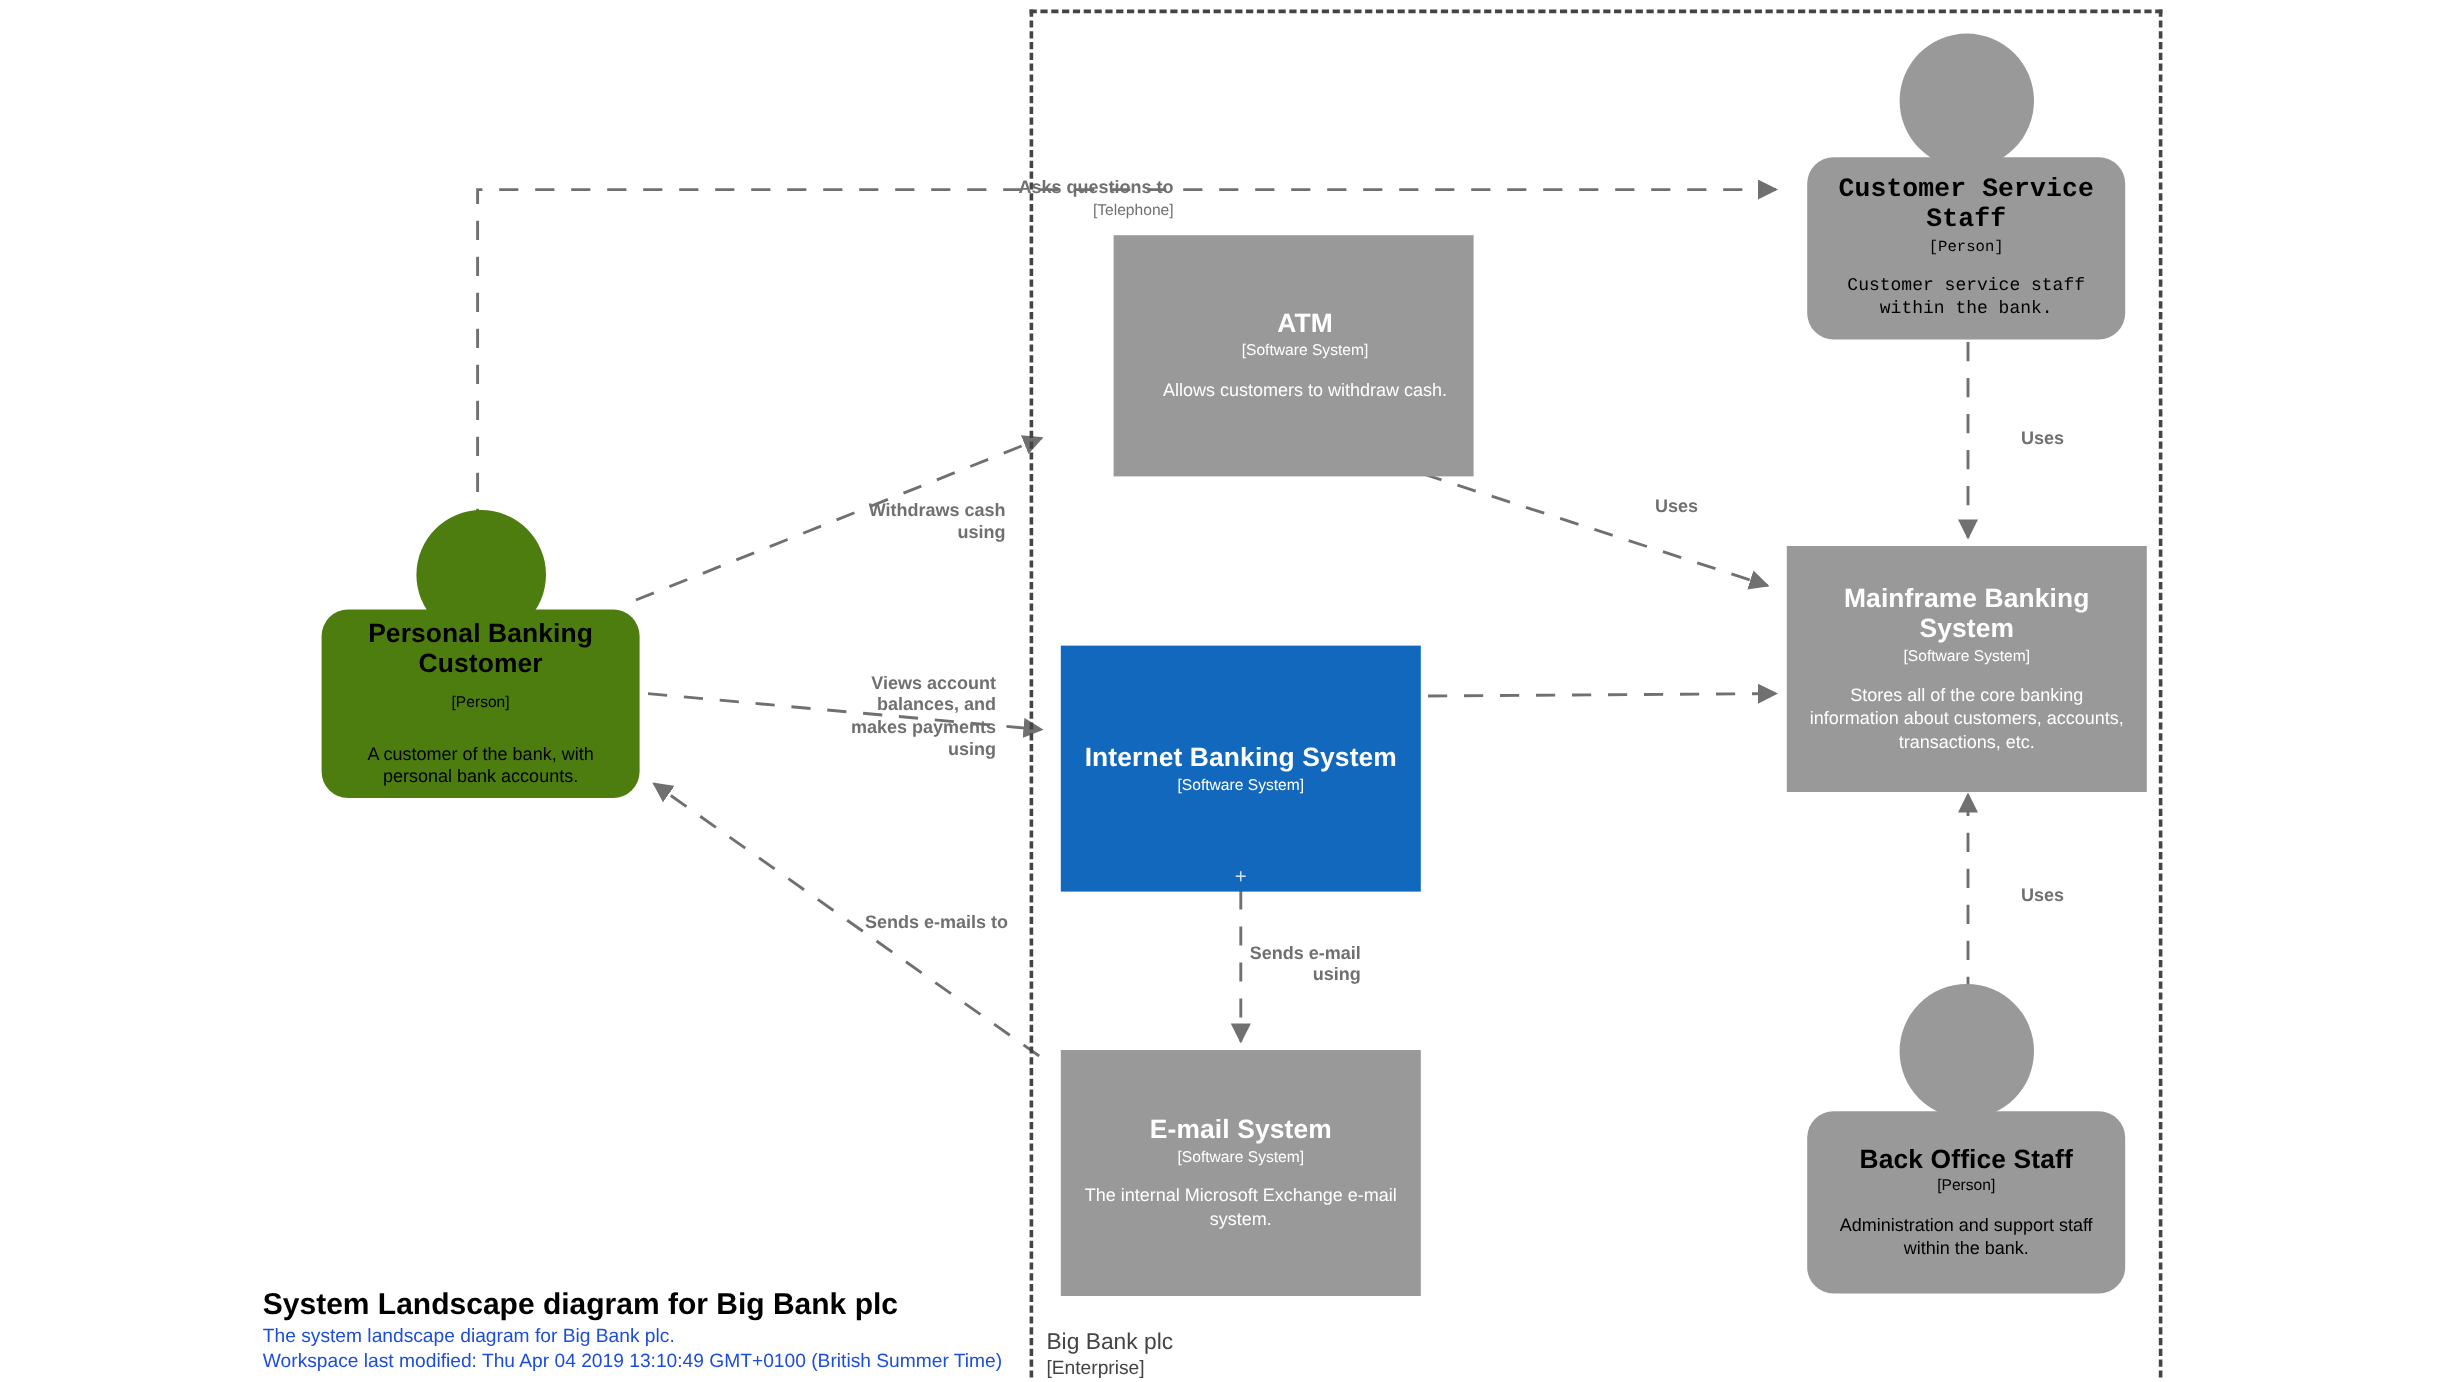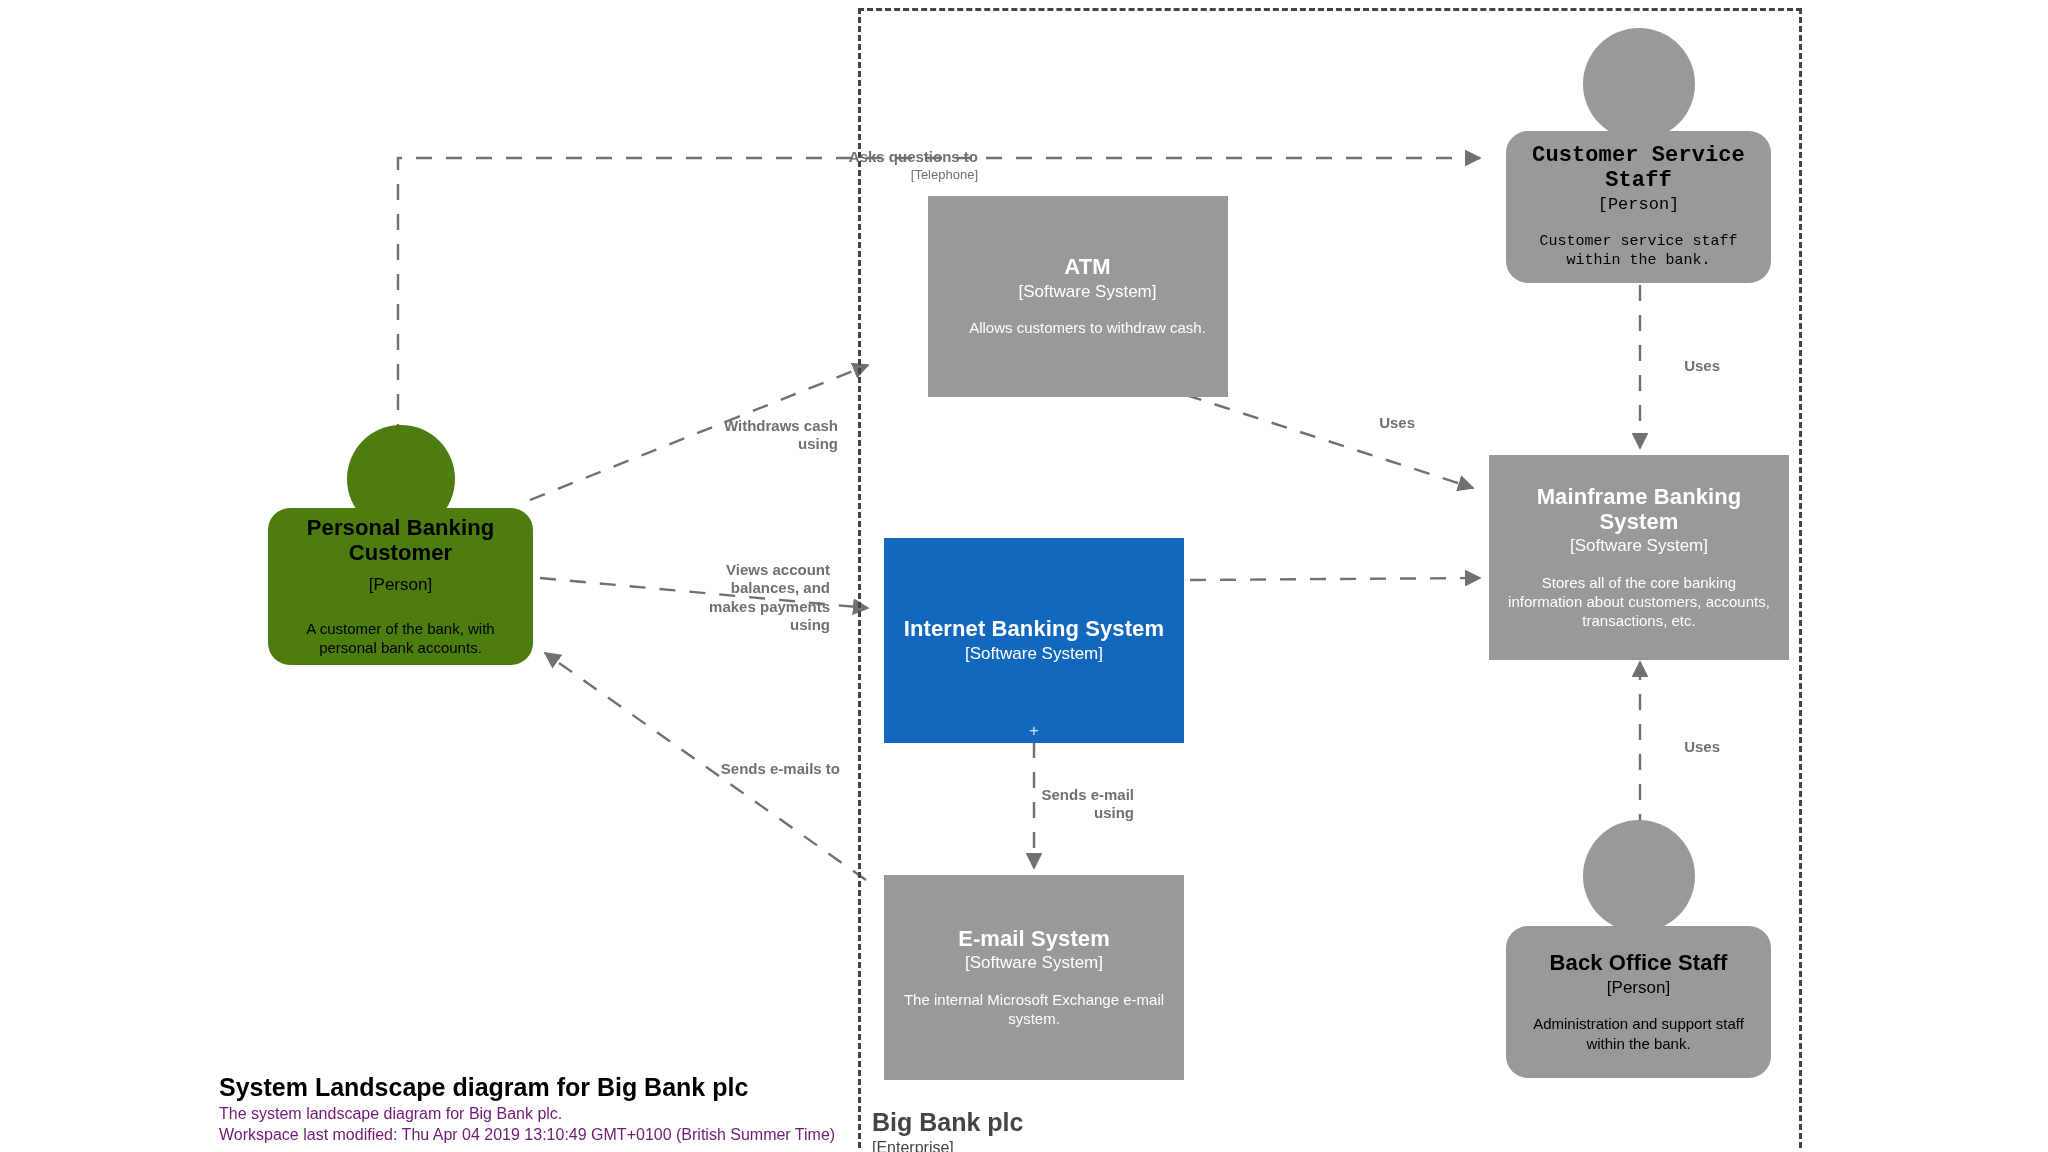--- a/index.html
+++ b/index.html
@@ -33,22 +33,22 @@
     border: 3px dashed #444444;
     background: transparent;
     box-sizing: border-box;
   }
   .boundary-label {
     position: absolute;
     color: #444444;
     line-height: 1.25;
   }
   .boundary-label .bname {
-    font-size: 25px;
-    font-weight: bold;
+    font-size: 19px;
+    font-weight: normal;
     display: block;
   }
   .boundary-label .btype {
     font-size: 16px;
     font-weight: normal;
     display: block;
   }
 
   
   .node {
@@ -90,21 +90,21 @@
   .p-blue .head, .p-blue .body { background: #4d7c0f; justify-content: space-between; }
   .p-gray .head, .p-gray .body { background: #999999; }
 
   .n-title {
     font-size: 22px;
     font-weight: bold;
     line-height: 1.12;
     letter-spacing: .1px;
   }
   .n-type {
-    font-size: 17px;
+    font-size: 13px;
     font-weight: normal;
     line-height: 1.2;
     margin-top: 2px;
   }
   .n-desc {
     font-size: 15px;
     font-weight: normal;
     line-height: 1.28;
     margin-top: 16px;
   }
@@ -140,21 +140,21 @@
   
   .caption { position: absolute; }
   .caption .cap-title {
     font-size: 25px;
     font-weight: bold;
     color: #000000;
     line-height: 1.25;
   }
   .caption .cap-line {
     font-size: 16px;
-    color: #701a75;
+    color: #1d4ed8;
     line-height: 1.32;
   }
 </style>
 </head>
 <body>
 
 <div id="canvas">
 
   <svg id="edges" viewBox="0 0 2048 1152" width="2048" height="1152" xmlns="http://www.w3.org/2000/svg">
     <defs>

